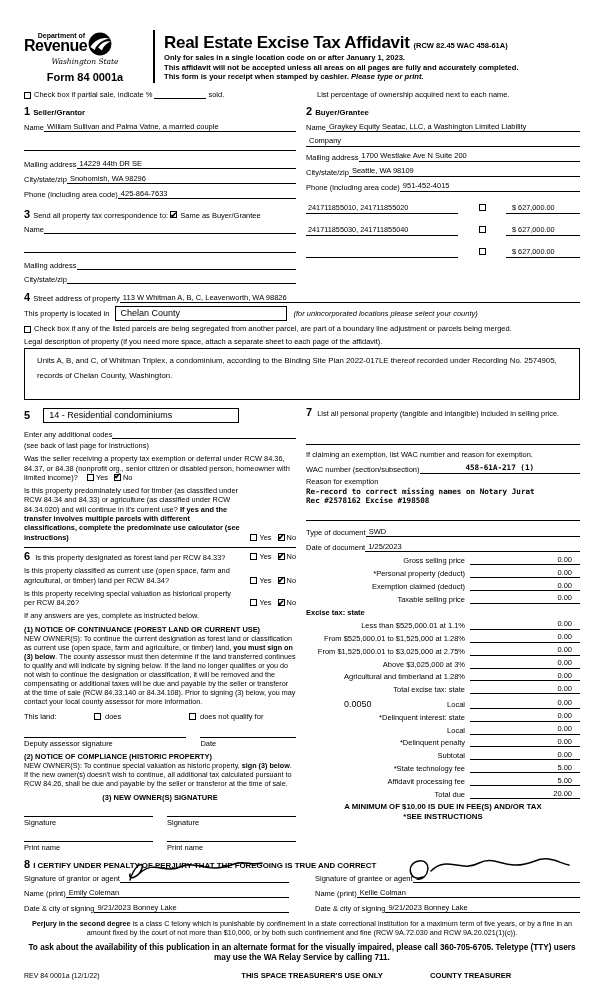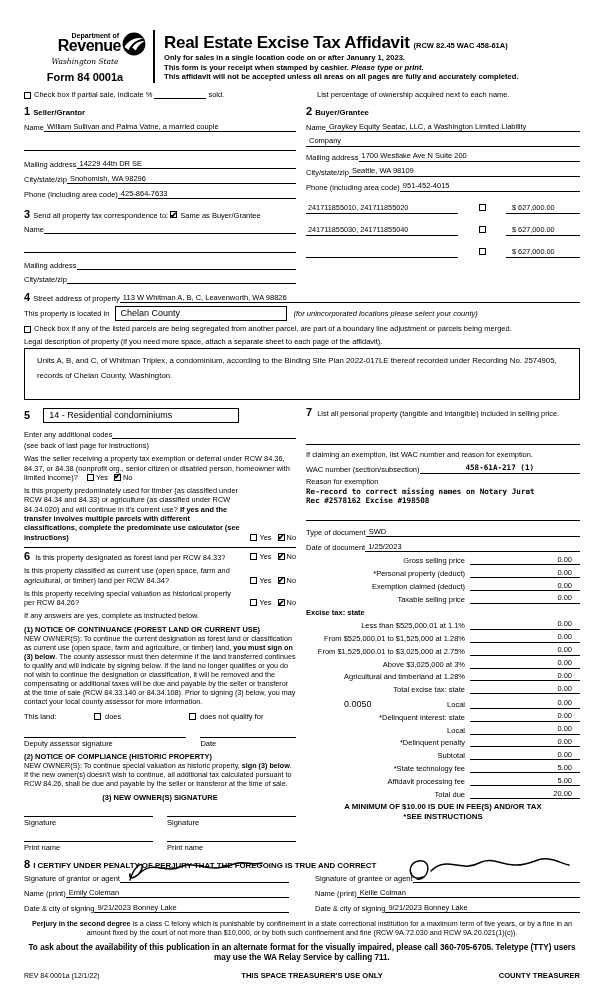--- a/index.html
+++ b/index.html
@@ -4,21 +4,21 @@
 <style>
   * { margin:0; padding:0; box-sizing:border-box; }
   html,body { background:#fff; }
   .page {
     width:600px; height:988px; position:relative; background:#fff;
     font-family:"Liberation Sans", sans-serif; color:#000; overflow:hidden;
     padding:30px 20px 0 24px;
   }
   .hdr { display:flex; align-items:stretch; }
   .logo-block { width:122px; text-align:center; padding-top:2px; }
-  .logo-row { display:flex; justify-content:flex-end; align-items:flex-start; }
+  .logo-row { display:flex; justify-content:flex-start; align-items:flex-start; }
   .logo-txt { text-align:right; }
   .dept { font-size:7px; font-weight:bold; margin-right:2px; }
   .rev { font-size:16px; font-weight:bold; letter-spacing:-0.5px; line-height:14px; }
   .wast { font-size:7.5px; font-style:italic; font-family:"DejaVu Serif", serif; margin-top:1px; }
   .formnum { font-size:11px; font-weight:bold; margin-top:5px; }
   .hdr-div { border-left:2px solid #000; margin:0 9px 0 7px; }
   .title-block { flex:1; padding-top:3px; }
   .title-line { display:flex; align-items:baseline; }
   .main-title { font-size:17px; font-weight:bold; letter-spacing:-0.3px; }
   .title-ref { font-size:7.5px; font-weight:bold; margin-left:4px; white-space:nowrap; }
@@ -95,21 +95,21 @@
   .s8cols { display:flex; gap:26px; }
   .s8col { flex:1; }
   .sigline-wrap { position:relative; }
   .sig-svg { position:absolute; pointer-events:none; }
 
   .perjury { font-size:7.2px; line-height:8.9px; text-align:center; margin-top:7px; }
   .altnote { font-size:8.2px; font-weight:bold; text-align:center; line-height:9.8px; margin-top:5px; }
   .rev-row { display:flex; align-items:baseline; margin-top:8px; }
   .rev-id { font-size:7px; width:170px; }
   .treas { font-size:7.6px; font-weight:bold; flex:1; text-align:center; }
-  .cotreas { font-size:7.6px; font-weight:bold; width:150px; text-align:right; }
+  .cotreas { font-size:7.6px; font-weight:bold; width:150px; text-align:left; }
 </style>
 </head>
 <body>
 
 <div class="page">
 
   <div class="hdr">
     <div class="logo-block">
       <div class="logo-row">
         <div class="logo-txt">
@@ -127,22 +127,22 @@
       <div class="wast">Washington State</div>
       <div class="formnum">Form 84 0001a</div>
     </div>
     <div class="hdr-div"></div>
     <div class="title-block">
       <div class="title-line">
         <span class="main-title">Real Estate Excise Tax Affidavit</span>
         <span class="title-ref">(RCW 82.45 WAC 458-61A)</span>
       </div>
       <div class="hnote">Only for sales in a single location code on or after January 1, 2023.</div>
+      <div class="hnote">This affidavit will not be accepted unless all areas on all pages are fully and accurately completed.</div>
       <div class="hnote"><span>This form is your receipt when stamped by cashier. </span><span class="it">Please type or print.</span></div>
-      <div class="hnote">This affidavit will not be accepted unless all areas on all pages are fully and accurately completed.</div>
     </div>
   </div>
 
   <div class="partial-row">
     <div class="partial-left">
       <span class="cb"></span>
       <span style="margin-left:3px;">Check box if partial sale, indicate %</span>
       <span class="short-fill"></span>
       <span>sold.</span>
     </div>

